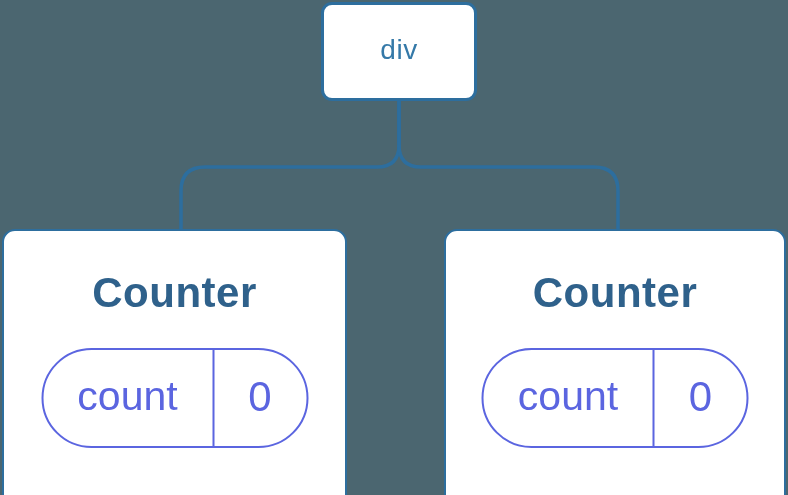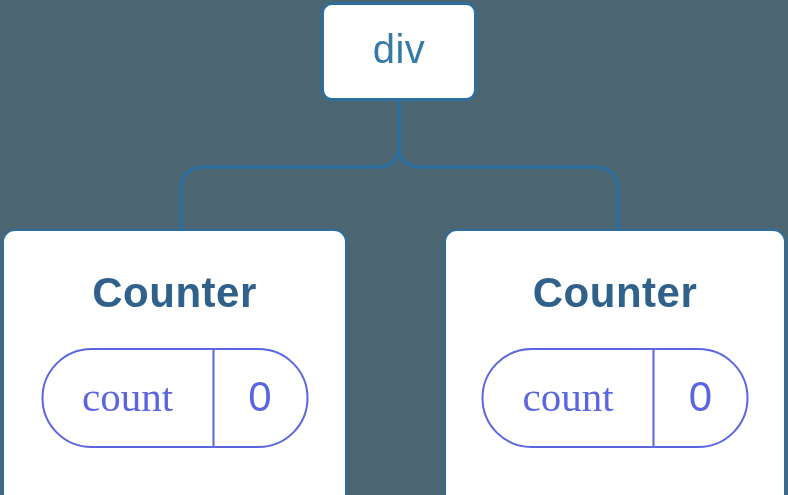--- a/index.html
+++ b/index.html
@@ -42,21 +42,21 @@
     height: 99px;
     background: var(--card-bg);
     border: 3px solid var(--line);
     border-radius: 11px;
     display: flex;
     align-items: center;
     justify-content: center;
   }
   .root-label {
     color: var(--root-text);
-    font-size: 40px;
+    font-size: 28px;
     font-weight: 400;
     letter-spacing: 0.5px;
     padding-bottom: 4px;
   }
 
   .card {
     position: absolute;
     top: 229px;
     height: 306px;
     background: var(--card-bg);
@@ -94,21 +94,20 @@
   .pill-key {
     flex: 0 0 171px;
     border-right: 2px solid var(--pill);
     display: flex;
     align-items: center;
     justify-content: center;
     color: var(--pill);
     font-size: 41px;
     font-weight: 400;
     padding-bottom: 3px;
-    font-family: Liberation Serif, serif;
   }
   .pill-value {
     flex: 1;
     display: flex;
     align-items: center;
     justify-content: center;
     color: var(--pill);
     font-size: 42px;
     font-weight: 400;
     padding-bottom: 3px;

